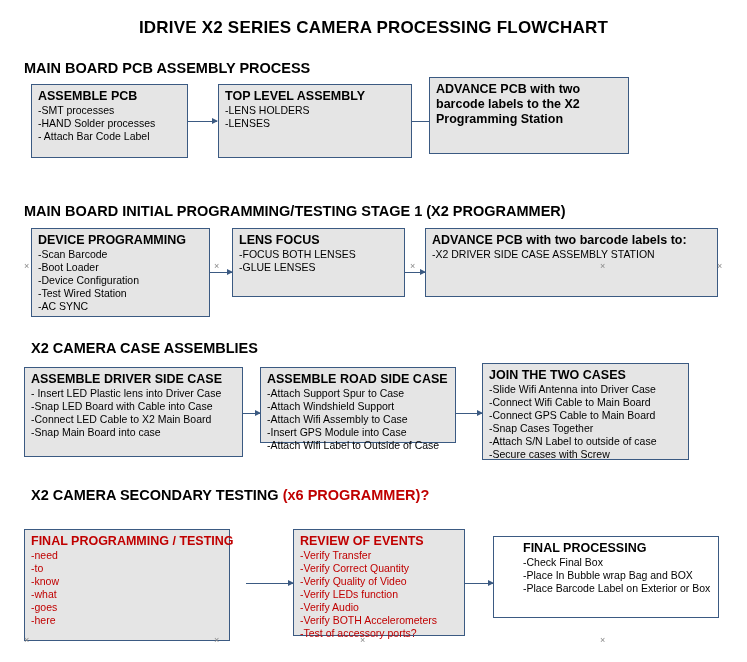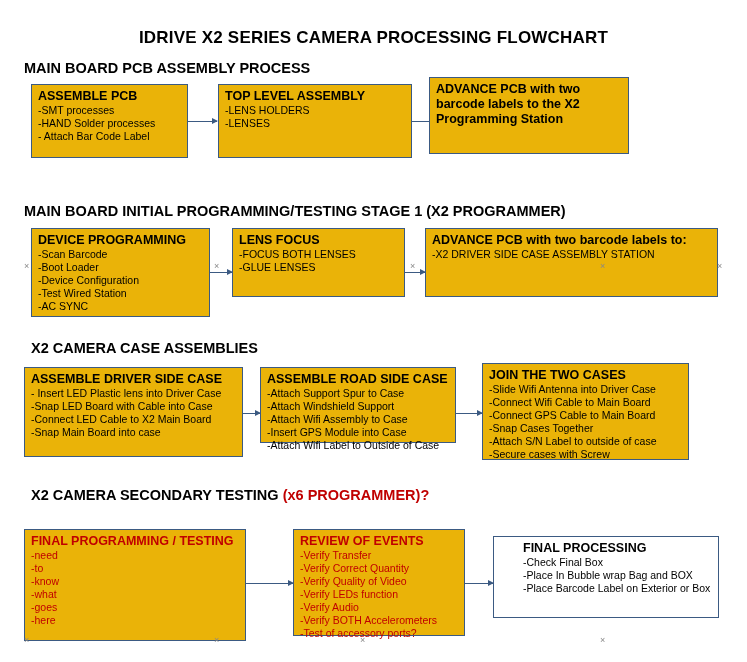--- a/index.html
+++ b/index.html
@@ -21,34 +21,33 @@
   }
   .title {
     position: absolute;
     left: 0;
     top: 18px;
     width: 747px;
     text-align: center;
     font-size: 17px;
     font-weight: bold;
     letter-spacing: 0.2px;
-    margin-top: 10px;
   }
   .section-label {
     position: absolute;
     font-size: 14.5px;
     font-weight: bold;
     white-space: nowrap;
   }
   .section-label .red {
     color: #c00000;
   }
   .box {
     position: absolute;
-    background: #eab308;
+    background: #e5e5e5;
     border: 1px solid #3b5a82;
     box-sizing: border-box;
     padding: 4px 5px 4px 6px;
   }
   .box.plain {
     background: #ffffff;
   }
   .box-title {
     font-size: 12.5px;
     font-weight: bold;
@@ -197,21 +196,21 @@
       <div>-Snap Cases Together</div>
       <div>-Attach S/N Label to outside of case</div>
       <div>-Secure cases with Screw</div>
     </div>
   </div>
 
   <div class="section-label" style="left:31px; top:487px;">
     <span>X2 CAMERA SECONDARY TESTING  </span><span class="red">(x6 PROGRAMMER)?</span>
   </div>
 
-  <div class="box" style="left:24px; top:529px; width:222px; height:112px;">
+  <div class="box" style="left:24px; top:529px; width:206px; height:112px;">
     <div class="box-title red">FINAL PROGRAMMING / TESTING</div>
     <div class="box-lines red">
       <div>-need</div>
       <div>-to</div>
       <div>-know</div>
       <div>-what</div>
       <div>-goes</div>
       <div>-here</div>
     </div>
   </div>

